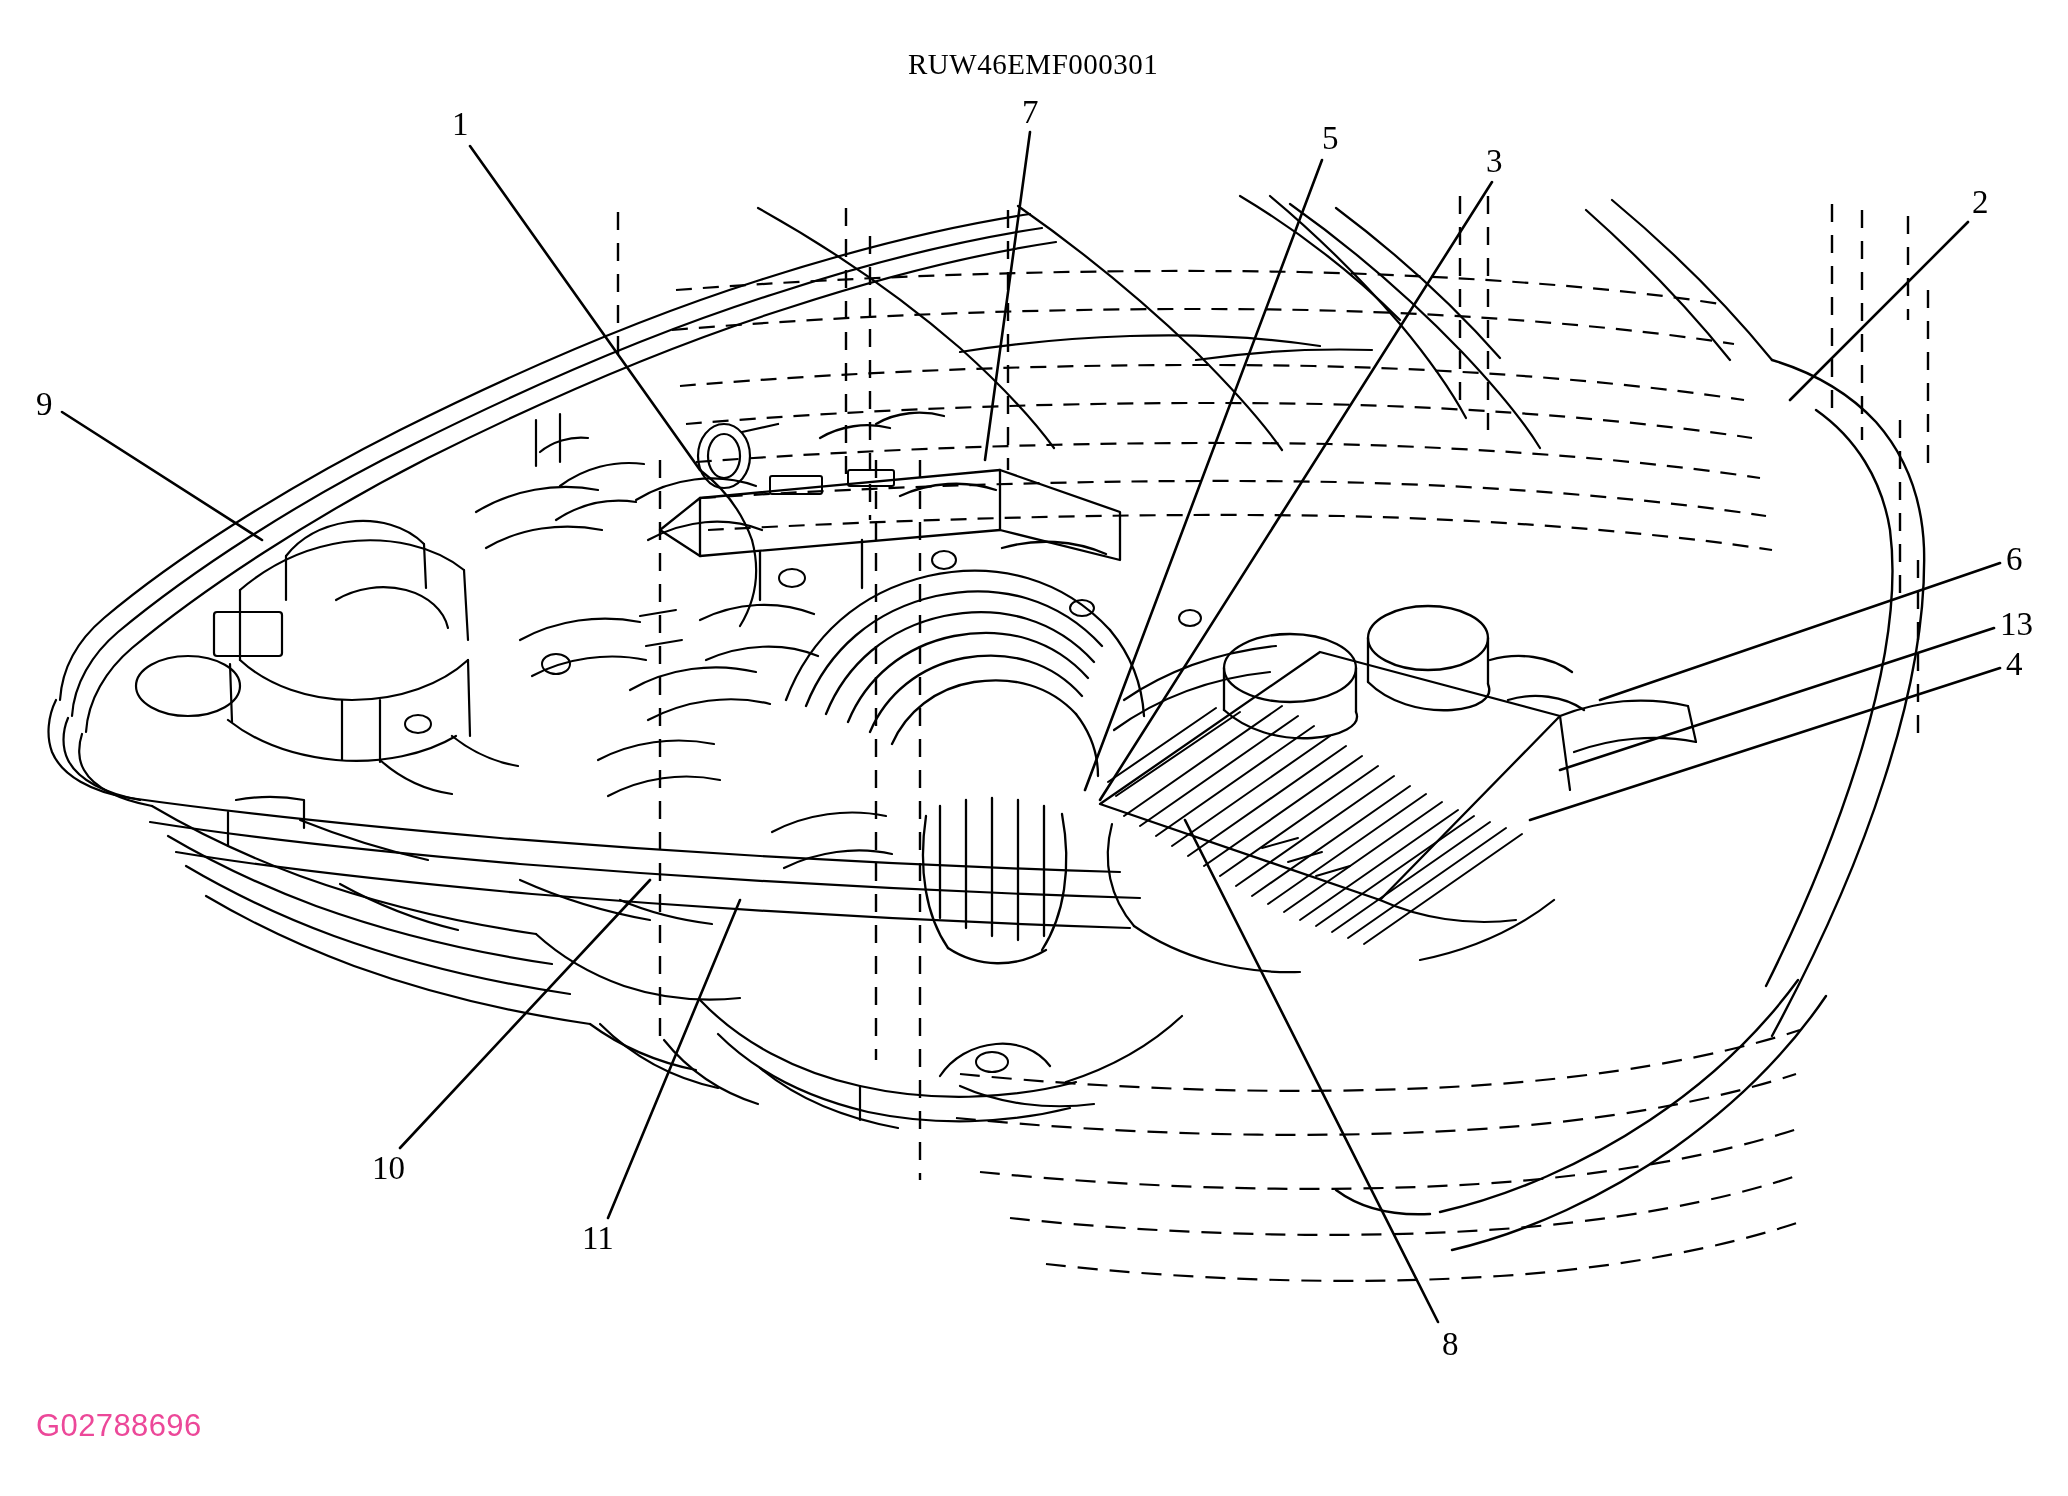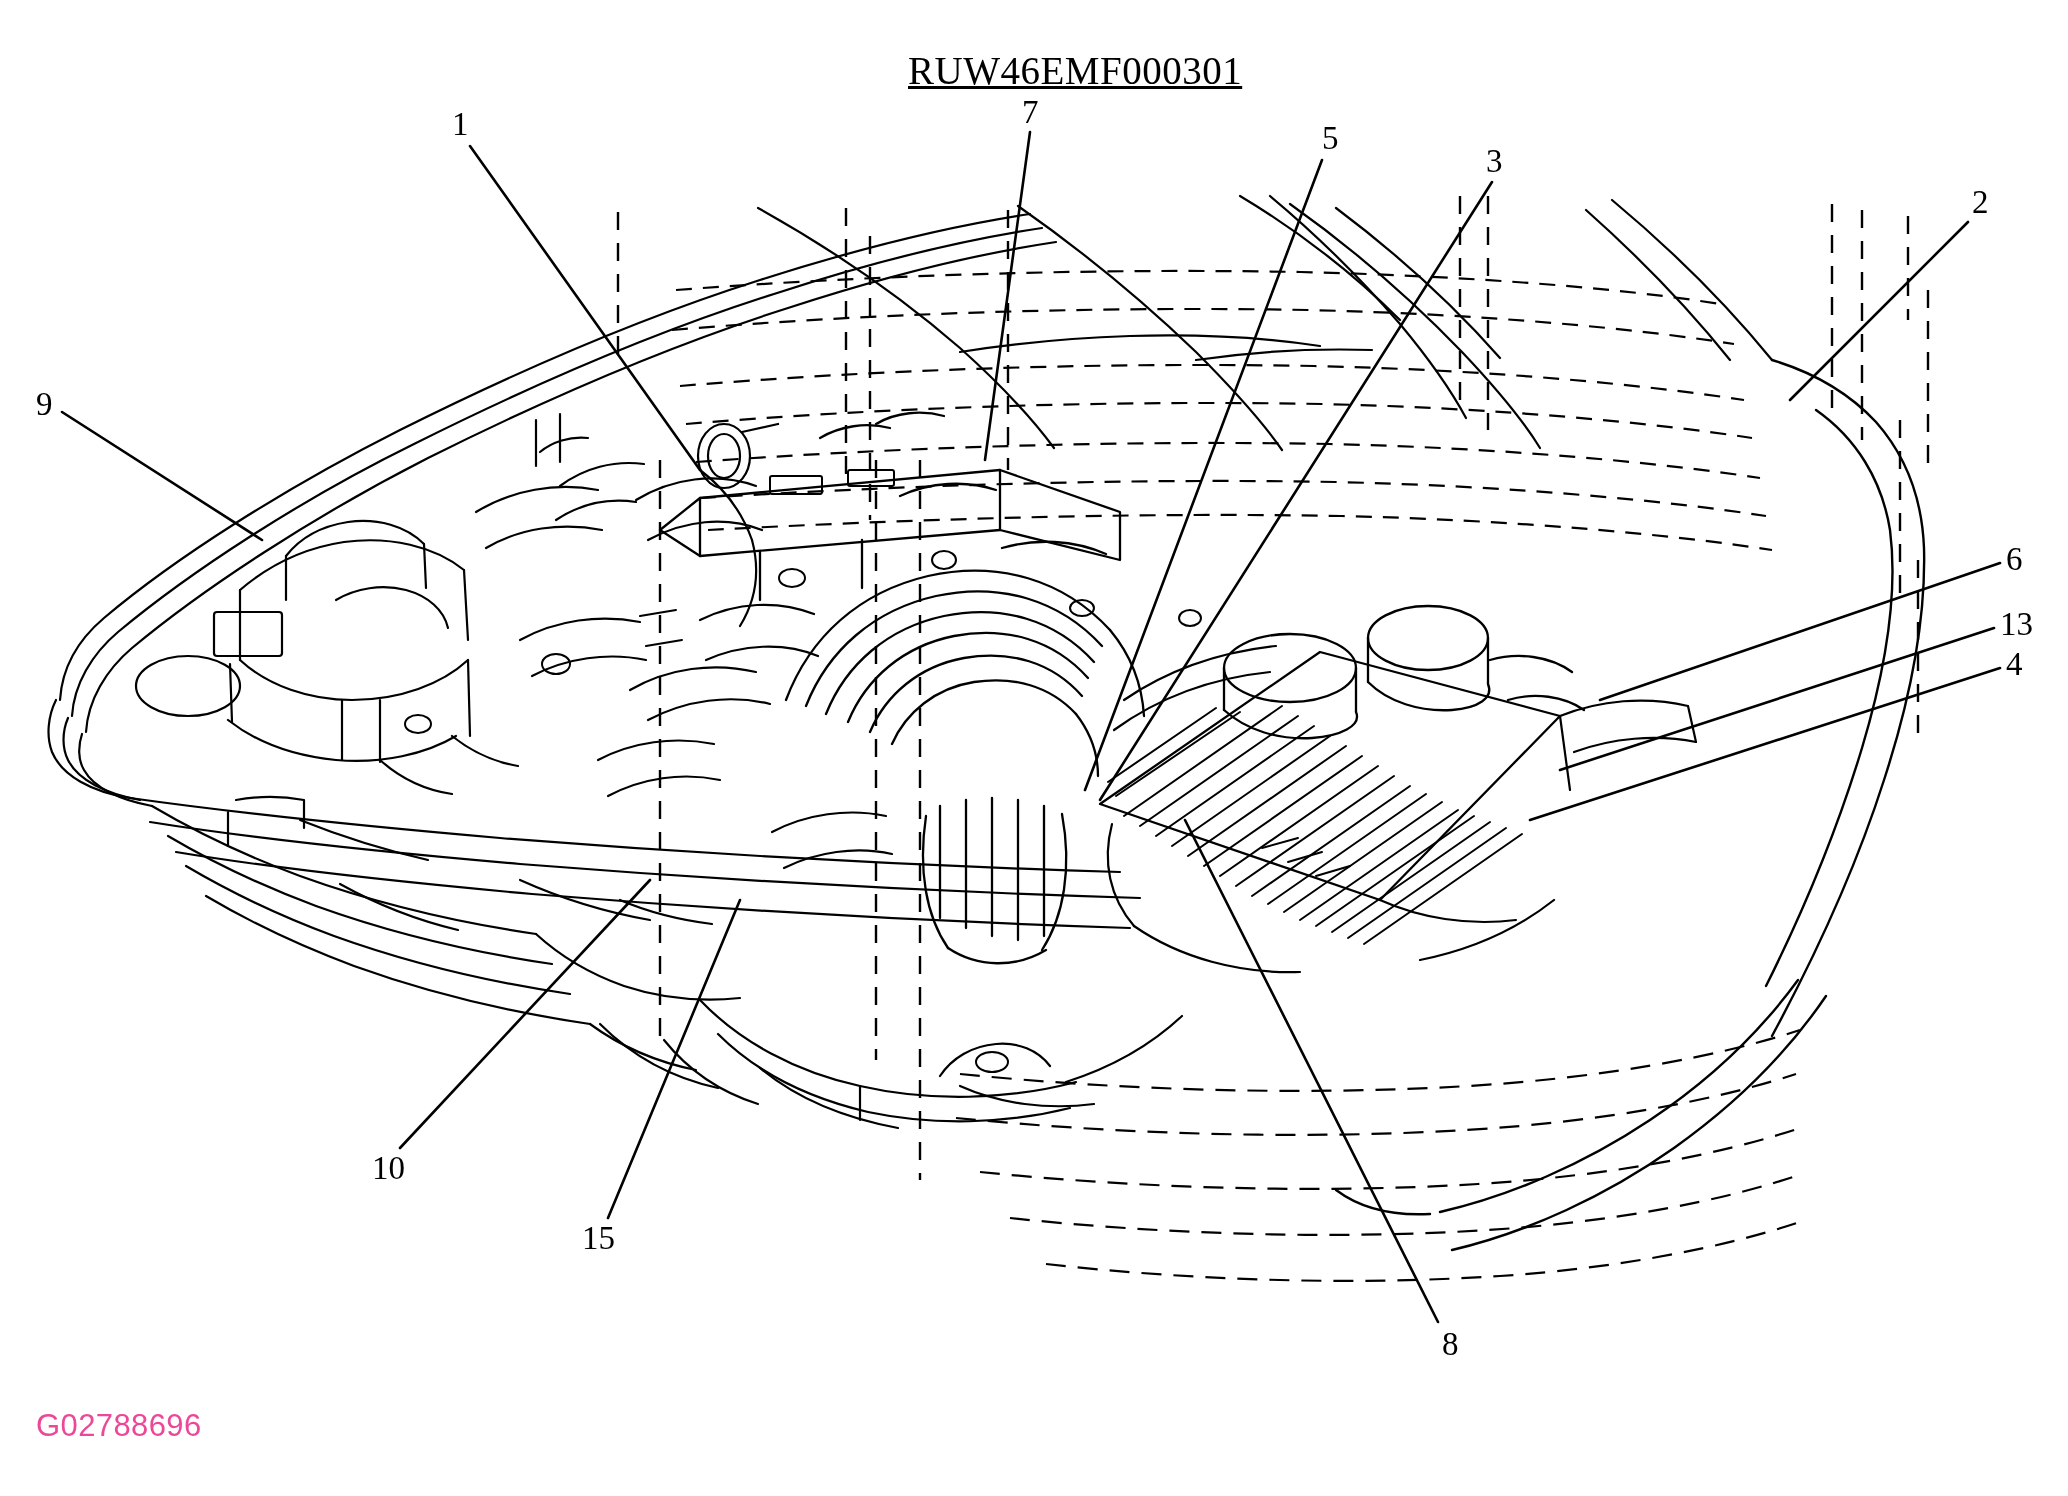--- a/index.html
+++ b/index.html
@@ -26,25 +26,24 @@
     left: 0;
     width: 2068px;
     height: 1496px;
     display: block;
   }
   .hdr-code {
     position: absolute;
     left: 908px;
     top: 48px;
     font-family: "Liberation Serif", serif;
-    font-size: 39px;
+    font-size: 29px;
     letter-spacing: 0.5px;
     color: #000000;
     white-space: nowrap;
-    text-decoration: underline;
   }
   .fig-id {
     position: absolute;
     left: 36px;
     top: 1408px;
     font-family: "Liberation Sans", sans-serif;
     font-size: 31px;
     letter-spacing: 0.4px;
     color: #ec4899;
     white-space: nowrap;
@@ -330,19 +329,19 @@
       <div class="callout" style="left: 452px; top: 108px;">1</div>
       <div class="callout" style="left: 1972px; top: 186px;">2</div>
       <div class="callout" style="left: 1486px; top: 145px;">3</div>
       <div class="callout" style="left: 2006px; top: 648px;">4</div>
       <div class="callout" style="left: 1322px; top: 122px;">5</div>
       <div class="callout" style="left: 2006px; top: 543px;">6</div>
       <div class="callout" style="left: 1022px; top: 96px;">7</div>
       <div class="callout" style="left: 1442px; top: 1328px;">8</div>
       <div class="callout" style="left: 36px; top: 388px;">9</div>
       <div class="callout" style="left: 372px; top: 1152px;">10</div>
-      <div class="callout" style="left: 582px; top: 1222px;">15</div>
+      <div class="callout" style="left: 582px; top: 1222px;">11</div>
       <div class="callout" style="left: 2000px; top: 608px;">13</div>
     </div>
 
   <div class="fig-id">G02788696</div>
 
 </div>
 
 </body></html>

